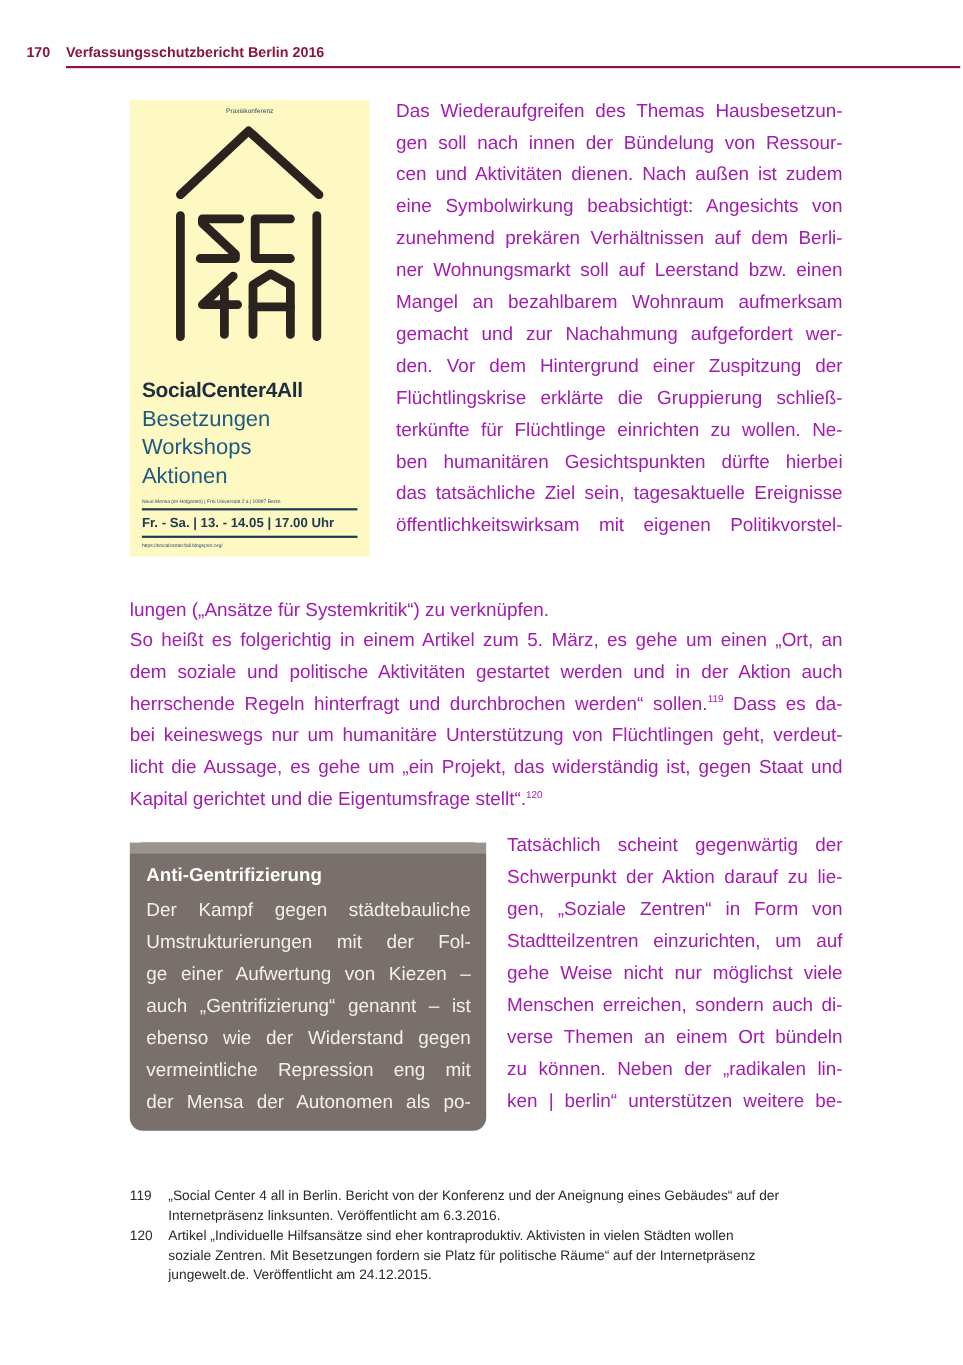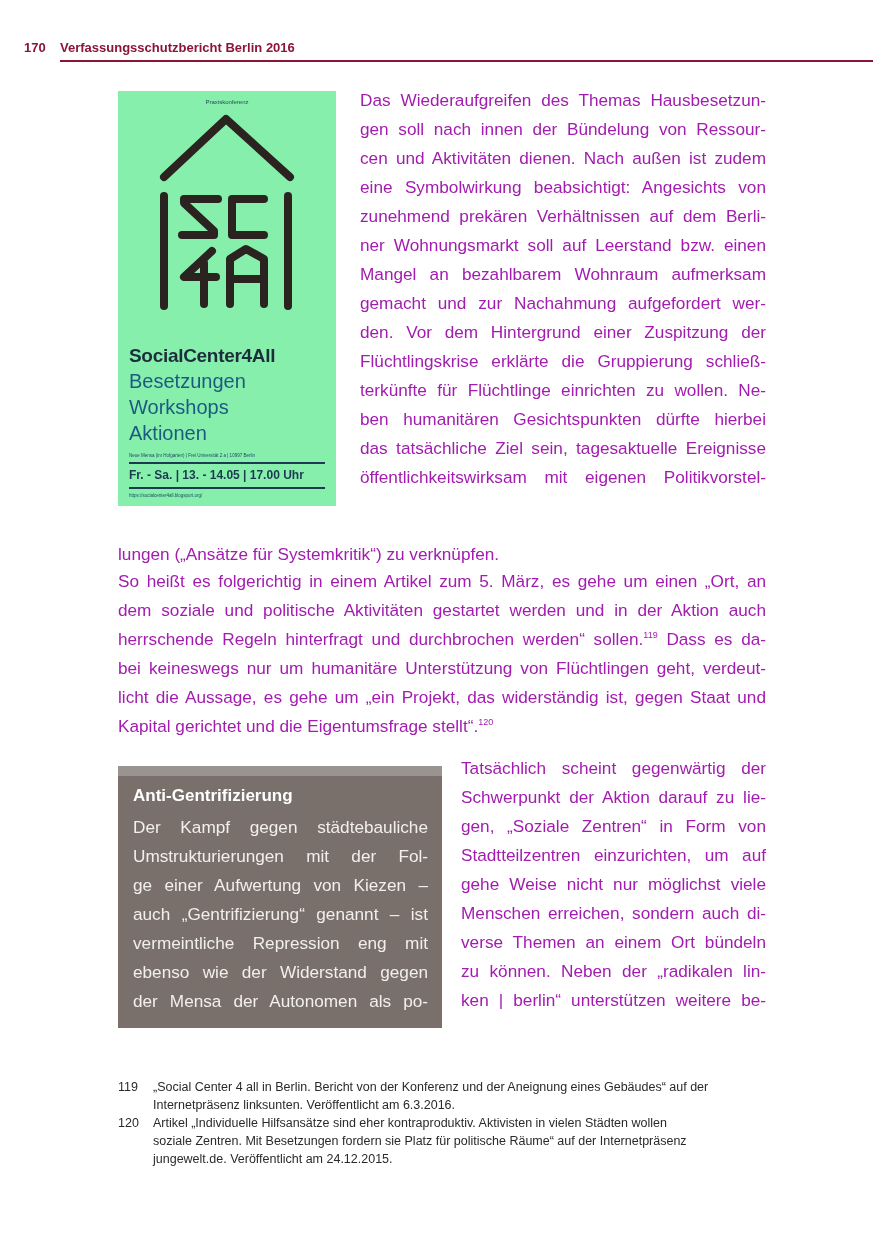--- a/index.html
+++ b/index.html
@@ -5,42 +5,42 @@
   html, body { margin: 0; padding: 0; background: #ffffff; }
   body { width: 875px; height: 1241px; position: relative; overflow: hidden;
          font-family: "Liberation Sans", "DejaVu Sans", sans-serif; color: #1e1e1e; }
 
   .header { position: absolute; left: 24px; top: 40px; right: 0; height: 24px; }
   .header .pageno { position: absolute; left: 0; top: 0; font-size: 13px; font-weight: bold; color: #8b1538; }
   .header .title { position: absolute; left: 36px; top: 0; font-size: 13px; font-weight: bold; color: #8b1538; }
   .header .rule { position: absolute; left: 36px; right: 2px; top: 20px; height: 2px; background: #8b1538; }
 
   .poster { position: absolute; left: 118px; top: 91px; width: 218px; height: 415px;
-            background: #86efac; overflow: hidden; }
+            background: #fef9c3; overflow: hidden; }
   .poster .small-top { position: absolute; left: 0; right: 0; top: 8px; text-align: center;
                        font-size: 6px; color: #2a4a5a; }
   .poster svg { position: absolute; left: 0; top: 0; }
   .poster .brand { position: absolute; left: 11px; top: 254px; font-size: 19px; font-weight: bold;
                    color: #1c2e3c; letter-spacing: -0.3px; }
   .poster .line { position: absolute; left: 11px; font-size: 20px; color: #1d5a80; line-height: 24px; }
   .poster .addr { position: absolute; left: 11px; top: 362px; font-size: 4.5px; color: #1d4a6a; }
   .poster .bar { position: absolute; left: 11px; width: 196px; height: 2px; background: #1d3a50; }
   .poster .date { position: absolute; left: 11px; top: 377px; font-size: 12px; font-weight: bold; color: #1d3a50; }
   .poster .url { position: absolute; left: 11px; top: 402px; font-size: 4.5px; color: #1d4a6a; }
 
   .text { font-size: 17.2px; line-height: 29px; color: #a21caf; }
   .just { text-align: justify; text-align-last: justify; }
   .para1 { position: absolute; left: 360px; top: 86px; width: 406px; }
   .para1-last { position: absolute; left: 118px; top: 540px; width: 650px; }
   .para2 { position: absolute; left: 118px; top: 567px; width: 648px; }
   .para3 { position: absolute; left: 461px; top: 754px; width: 305px; }
   .line-div { display: block; white-space: nowrap; }
   sup { font-size: 9px; line-height: 0; vertical-align: 7px; }
 
-  .box { position: absolute; left: 118px; top: 766px; width: 324px; height: 262px; background: #7a706b; }
+  .box { position: absolute; left: 118px; top: 766px; width: 324px; height: 262px; background: #7a706b; border-radius: 12px; }
   .box .topbar { position: absolute; left: 0; top: 0; right: 0; height: 10px; background: #9a9491; }
   .box .head { position: absolute; left: 15px; top: 20px; font-size: 17px; font-weight: bold; color: #ffffff; }
   .box .body { position: absolute; left: 15px; top: 47px; width: 295px; font-size: 17.2px; line-height: 29px; color: #f2efed; }
 
   .footnotes { position: absolute; left: 118px; top: 1078px; width: 660px; font-size: 12.5px; line-height: 18px; color: #2a2a2a; }
   .fn { position: relative; padding-left: 35px; }
   .fn .num { position: absolute; left: 0; top: 0; }
 </style>
 </head>
 <body>
@@ -111,22 +111,22 @@
 </div>
 
 <div class="box">
   <div class="topbar"></div>
   <div class="head">Anti-Gentrifizierung</div>
   <div class="body">
     <span class="line-div just">Der Kampf gegen städtebauliche</span>
     <span class="line-div just">Umstrukturierungen mit der Fol-</span>
     <span class="line-div just">ge einer Aufwertung von Kiezen –</span>
     <span class="line-div just">auch „Gentrifizierung“ genannt – ist</span>
+    <span class="line-div just">ebenso wie der Widerstand gegen</span>
     <span class="line-div just">vermeintliche Repression eng mit</span>
-    <span class="line-div just">ebenso wie der Widerstand gegen</span>
     <span class="line-div just">der Mensa der Autonomen als po-</span>
   </div>
 </div>
 
 <div class="text para3">
   <span class="line-div just">Tatsächlich scheint gegenwärtig der</span>
   <span class="line-div just">Schwerpunkt der Aktion darauf zu lie-</span>
   <span class="line-div just">gen, „Soziale Zentren“ in Form von</span>
   <span class="line-div just">Stadtteilzentren einzurichten, um auf</span>
   <span class="line-div just">gehe Weise nicht nur möglichst viele</span>

